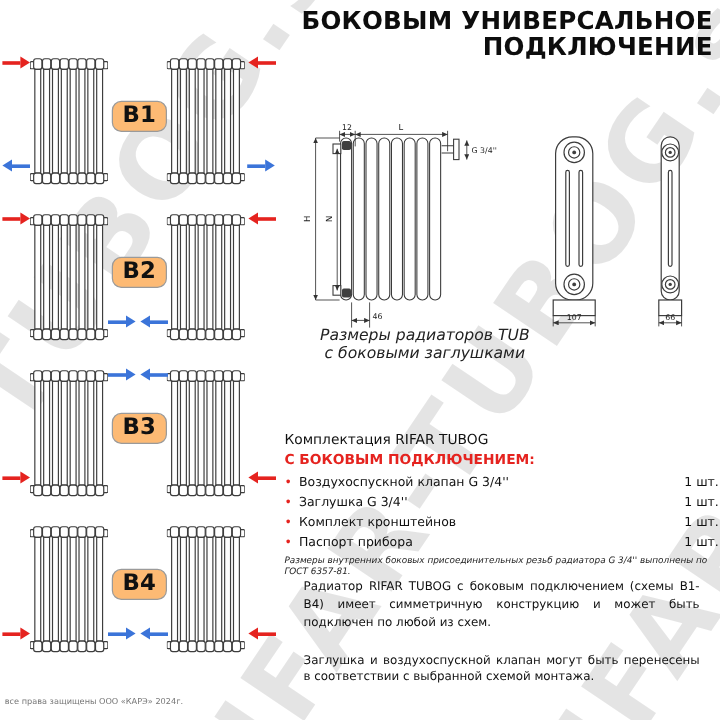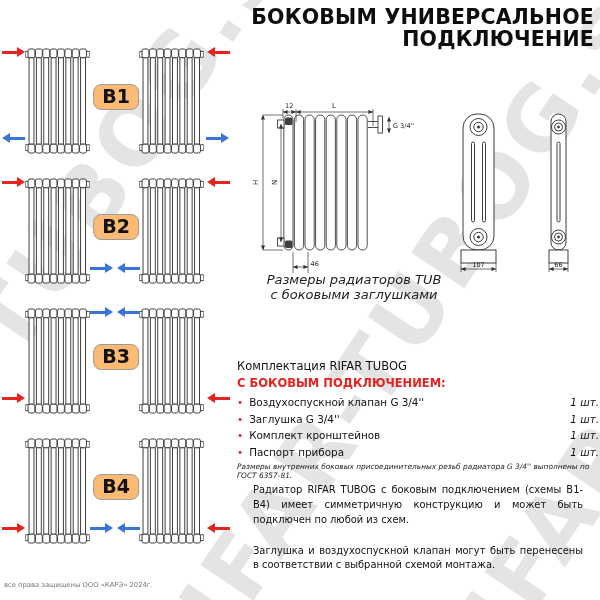--- a/index.html
+++ b/index.html
@@ -52,21 +52,21 @@
   }
   svg text { font-family:"DejaVu Sans","Liberation Sans",sans-serif; fill:#222; }
   
   .kit { position:absolute; left:237px; top:359px; width:362px; }
   .kit-title { font-size:11.5px; font-weight:normal; color:#111; }
   .kit-subtitle { font-size:11.5px; font-weight:bold; color:#e5231f; margin-top:3px; }
   .kit-list { margin-top:6px; }
   .kit-item { display:flex; align-items:baseline; font-size:10.4px; margin-bottom:4.6px; }
   .kit-item .bullet { color:#e5231f; margin-right:6px; font-size:10.4px; }
   .kit-item .label { flex:1; }
-  .kit-item .qty { margin-left:1px; white-space:nowrap;font-style:italic; }
+  .kit-item .qty { margin-left:1px; white-space:nowrap; }
   .kit-note { margin-top:4px; font-size:7.4px; font-style:italic; color:#222; }
   
   .desc { position:absolute; left:237px; top:467px; width:362px; font-size:9.9px; line-height:1.5; text-align:justify; color:#111; }
   .desc p { margin:16px; }
   .desc .bold { font-weight:bold; text-align:left; }
   
   .footer { position:absolute; left:4px; top:581px; font-size:6.8px; color:#777; }
 </style>
 </head>
 <body>

